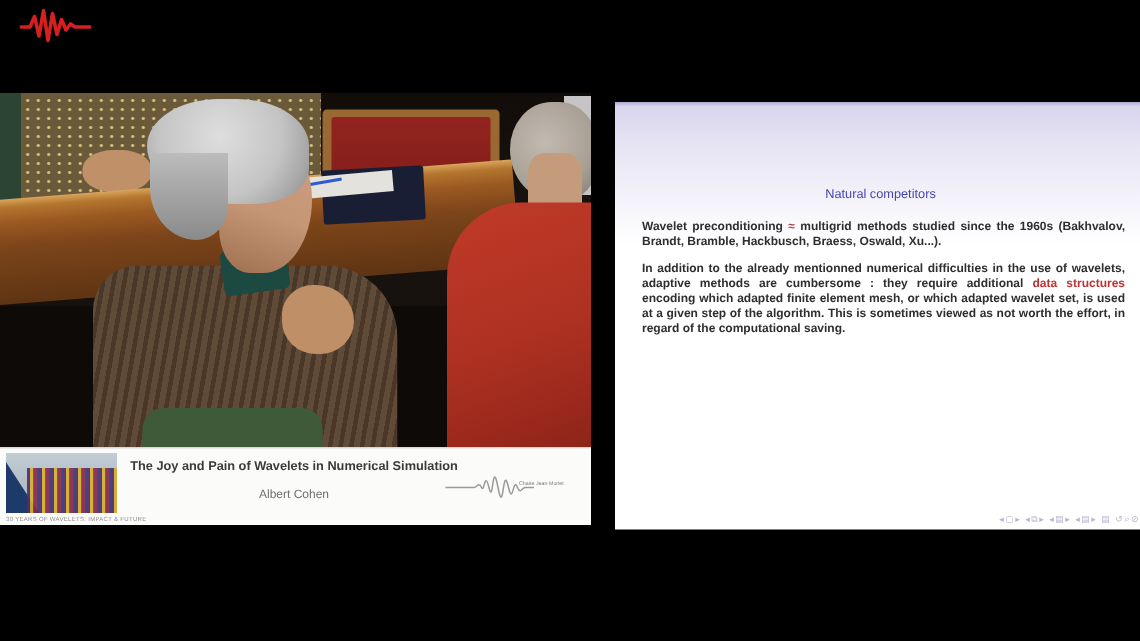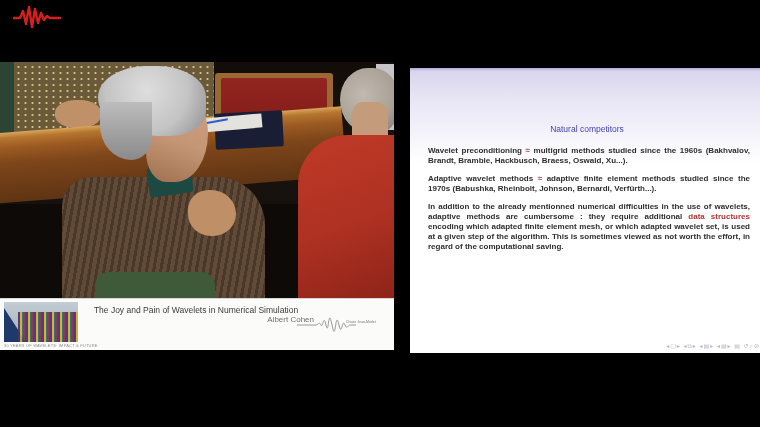--- a/index.html
+++ b/index.html
@@ -47,22 +47,22 @@
   .banner{ position:absolute; left:0; top:236px; width:394px; height:52px; background:#fbfbfa; border-top:1px solid #d8d8d8; }
   .banner-logo{ position:absolute; left:4px; top:3px; width:74px; height:40px; overflow:hidden;
     background:linear-gradient(180deg,#c3ccd3 0%,#b4bfc8 45%, #a8b2ba 100%); }
   .banner-logo .stripes{ position:absolute; left:14px; top:10px; width:60px; height:30px;
     background:repeating-linear-gradient(90deg,#4f2a72 0 2px,#d8b12a 2px 4px,#2a6e68 4px 5px,#8a2a4a 5px 7px, #3a3a7a 7px 8px);
     opacity:.9; }
   .banner-logo .tri{ position:absolute; left:0; top:6px; width:0; height:0;
     border-bottom:34px solid #1d3a6b; border-right:22px solid rgba(0,0,0,0); }
   .banner-logo-caption{ position:absolute; left:4px; top:44px; width:110px; font-size:4px; letter-spacing:.2px; color:#8f8f8f; }
   .banner-center{ position:absolute; left:78px; top:6px; width:236px; text-align:center; }
-  .banner-title{ font-size:8.5px; font-weight:normal; color:#3b3b3b; white-space:nowrap; }
-  .banner-author{ font-size:8px; color:#6f6f6f;text-align:right; }
+  .banner-title{ font-size:8.5px; font-weight:bold; color:#3b3b3b; white-space:nowrap; }
+  .banner-author{ margin-top:10px; font-size:8px; color:#6f6f6f; }
   .signature{ position:absolute; left:296px; top:0; width:96px; height:52px; }
   .signature svg{ position:absolute; left:0; top:3px; }
   .signature-caption{ position:absolute; left:50px; top:21px; font-size:3.5px; color:#7a7a7a; white-space:nowrap; }
   
   .slide{ position:absolute; left:410px; top:0; width:354px; height:291px;
     border-top:6px solid #000;
     background:linear-gradient(180deg,#aeaad4 0px,#d8d5ee 3px,#e6e4f4 28px,#ffffff 95px,#ffffff 100%); }
   .slide-title{ padding-top:56px; text-align:center; font-size:8.5px; color:#4444b6; }
   .slide-body{ margin-top:12px; padding:0 14px 0 18px; font-size:8px; line-height:10px; color:#2e2e2e; text-align:justify;font-weight:bold; }
   .slide-body p{ margin:0 0 8px 0; }
@@ -124,20 +124,19 @@
           <path d="M1,23 H20 C22,23 23,19 25,23 C27,27 27,11 30,23 C33,36 32,2 36,23 C40,44 39,5 43,23 C46,36 46,15 49,23 C51,28 52,23 54,23 H60" fill="none" stroke="#9a9a9a" stroke-width="1"></path>
         </svg>
         <span class="signature-caption">Chaire Jean-Morlet</span>
       </div>
     </div>
 
     <div class="slide">
       <div class="slide-title">Natural competitors</div>
       <div class="slide-body">
           <p><span>Wavelet preconditioning </span><span class="seg-approx">≈</span><span> multigrid methods studied since the 1960s (Bakhvalov, Brandt, Bramble, Hackbusch, Braess, Oswald, Xu...).</span></p>
-          <p><span>Adaptive wavelet methods </span><span class="seg-approx">≈</span><span> adaptive finite element methods studied since the 1970s (Babushka, Rheinbolt, Johnson, Bernardi, Verfürth...).</span></p>
           <p class="para-last"><span>In addition to the already mentionned numerical difficulties in the use of wavelets, adaptive methods are cumbersome : they require additional </span><span class="seg-alert">data structures</span><span> encoding which adapted finite element mesh, or which adapted wavelet set, is used at a given step of the algorithm. This is sometimes viewed as not worth the effort, in regard of the computational saving.</span></p>
         </div>
       <div class="slide-nav">◂▢▸ ◂⧉▸ ◂▤▸ ◂▤▸ ▤ ↺⌕⊘</div>
     </div>
 
   </div>
 </div>
 
 </body></html>

